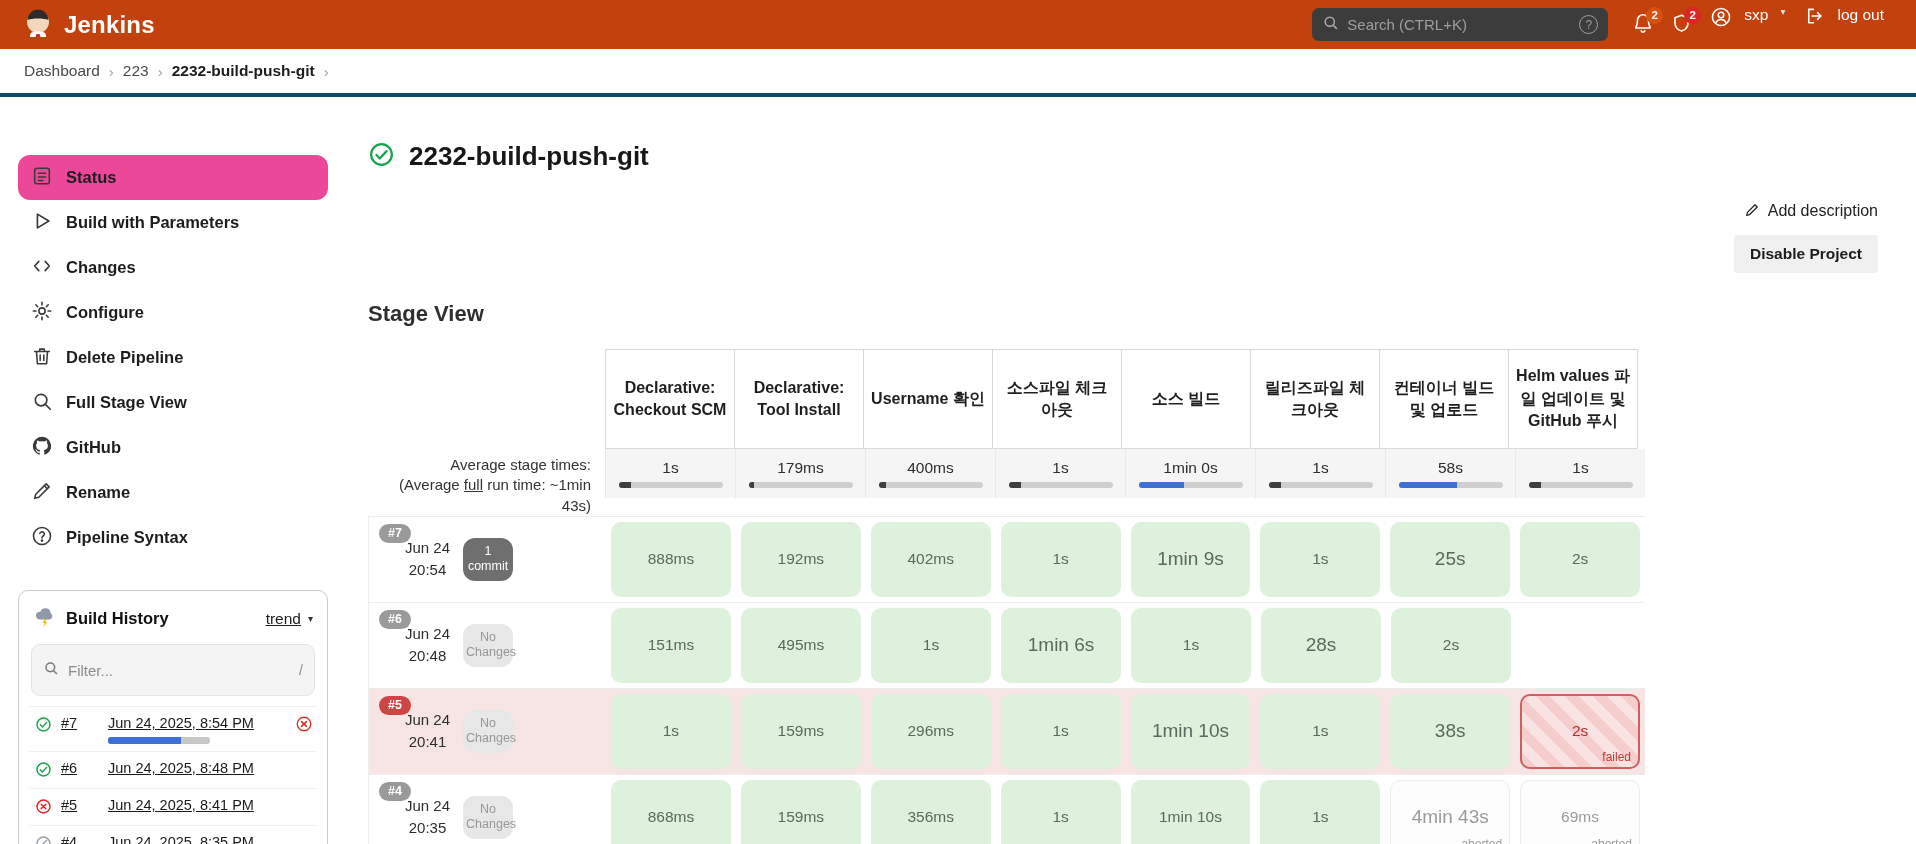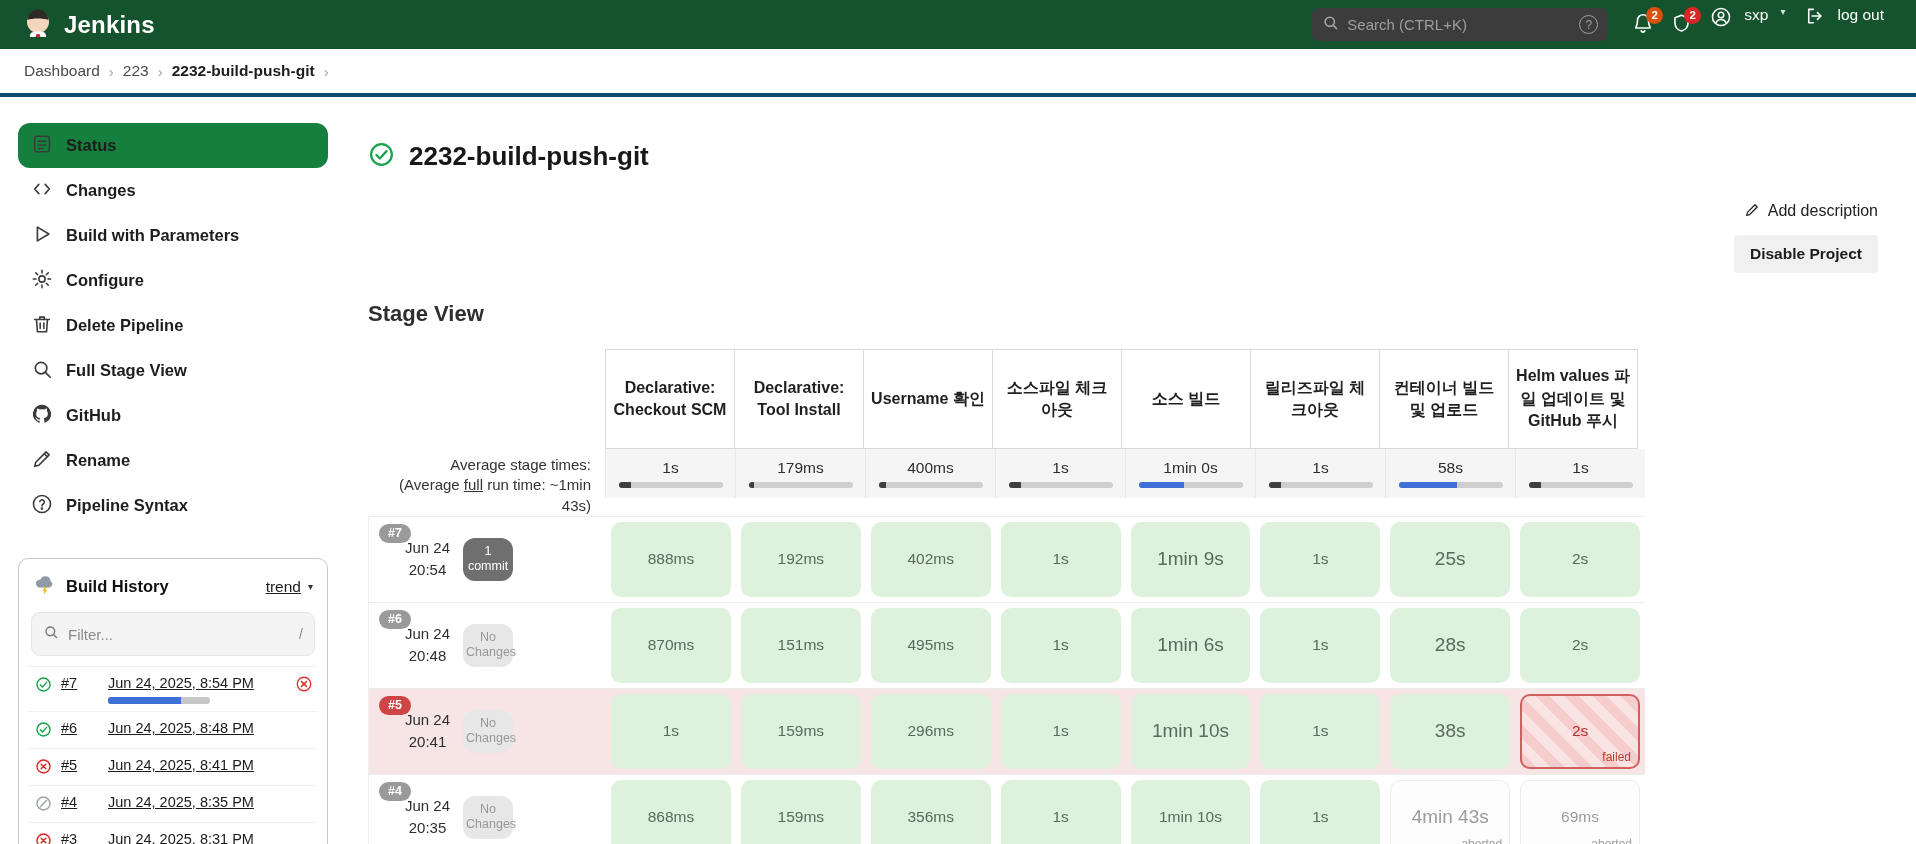--- a/index.html
+++ b/index.html
@@ -3,21 +3,21 @@
 <meta charset="utf-8">
 <style>
   * { margin:0; padding:0; box-sizing:border-box; }
   html,body { width:1916px; height:844px; overflow:hidden; background:#fff;
     font-family:"Liberation Sans", sans-serif; color:#1e1e1e; }
   a { color:inherit; text-decoration:none; }
   [data-interactable="true"] { cursor:pointer; }
   button { background:none; border:none; font-family:inherit; }
 
   
-  .topbar { height:49px; background:#14532d; display:flex; align-items:center; padding:0 22px; color:#fff; }
+  .topbar { height:49px; background:#c2410c; display:flex; align-items:center; padding:0 22px; color:#fff; }
   .brand { display:flex; align-items:center; gap:10px; }
   .brand-name { font-size:24px; font-weight:700; letter-spacing:.2px; }
   .tspacer { flex:1; }
   .searchbox { width:296px; height:33px; background:#3c3c3c; border-radius:7px; display:flex; align-items:center; gap:8px; padding:0 10px; margin-right:16px; }
   .searchbox input { flex:1; background:transparent; border:none; outline:none; color:#ddd; font-size:15px; font-family:inherit; }
   .searchbox input::placeholder { color:#9e9e9e; }
   .help-circle { width:19px; height:19px; border:1.5px solid #9e9e9e; color:#9e9e9e; border-radius:50%; font-size:12px; display:flex; align-items:center; justify-content:center; flex:none; }
   .icon-btn { position:relative; width:38px; height:38px; display:flex; align-items:center; justify-content:center; color:#fff; }
   .badge { position:absolute; top:1px; right:-1px; min-width:17px; height:17px; border-radius:9px; color:#fff; font-size:11.5px; font-weight:700; display:flex; align-items:center; justify-content:center; padding:0 4px; }
   .badge-orange { background:#d9500f; }
@@ -28,30 +28,30 @@
   
   .crumbbar { height:48px; background:#fff; border-bottom:4px solid #0c4a6e; box-shadow:0 1px 2px rgba(0,0,0,.04);
     display:flex; align-items:center; gap:9px; padding:0 24px; font-size:15.5px; color:#4a4a4a; }
   .crumb-sep { color:#a3a3a3; font-size:15px; }
   .crumb-last { font-weight:700; color:#1d1d1d; }
 
   
   .layout { display:flex; height:747px; }
   .sidebar { width:342px; flex:none; padding:26px 14px 0 18px; }
   .side-item { height:45px; display:flex; align-items:center; gap:13px; padding:0 13px; border-radius:12px; font-size:16.5px; font-weight:600; color:#1d1d1d; }
-  .side-item.active { background:#15803d; }
+  .side-item.active { background:#ec4899;margin-top:32px; }
   .side-item svg { flex:none; color:#3a3a3a; }
 
   
   .bh-panel { margin-top:30px; border:1px solid #c9c9c9; border-radius:10px; padding:12px 10px 4px; }
   .bh-head { display:flex; align-items:center; gap:10px; padding:2px 4px 12px; }
   .bh-title { font-size:16.5px; font-weight:700; color:#111; flex:1; }
   .bh-trend { display:flex; align-items:center; gap:7px; font-size:15.5px; color:#1d1d1d; }
   .bh-trend .t { text-decoration:underline; }
-  .bh-filter { margin:0 2px 10px; height:44px; border-radius:9px; background:#f4f4f4; border:1px solid #e4e4e4; display:flex; align-items:center; gap:9px; padding:0 11px; }
+  .bh-filter { margin:0 2px 10px; height:52px; border-radius:9px; background:#f4f4f4; border:1px solid #e4e4e4; display:flex; align-items:center; gap:9px; padding:0 11px; }
   .bh-filter input { flex:1; border:none; outline:none; background:transparent; font-size:15px; font-family:inherit; color:#333; }
   .bh-filter input::placeholder { color:#8c8c8c; }
   .bh-slash { color:#8c8c8c; font-size:14px; }
   .bh-row { position:relative; display:flex; align-items:flex-start; gap:9px; padding:8px 6px 7px; border-top:1px solid #f0f0f0; font-size:14.5px; }
   .bh-row:first-of-type { border-top:none; }
   .st-icon { flex:none; margin-top:1px; }
   .bh-id { text-decoration:underline; color:#1b1b1b; width:38px; flex:none; }
   .bh-date { text-decoration:underline; color:#1b1b1b; }
   .bh-mid { display:flex; flex-direction:column; gap:6px; }
   .bh-progress { width:102px; height:7px; border-radius:3px; background:#c7c7c7; overflow:hidden; }
@@ -180,30 +180,30 @@
 
   <aside class="sidebar" data-interactable="false">
     <div class="side-item active" data-interactable="true">
       <span data-interactable="false"><svg width="22" height="22" viewBox="0 0 24 24" fill="none" stroke="currentColor" stroke-width="1.7" stroke-linecap="round">
             <rect x="4" y="3.5" width="16" height="17" rx="2.5"></rect>
             <path d="M8 9h8M8 13h8M8 17h5"></path>
           </svg></span>
       <span data-interactable="false">Status</span>
     </div>
     <div class="side-item" data-interactable="true">
+      <span data-interactable="false"><svg width="22" height="22" viewBox="0 0 24 24" fill="none" stroke="currentColor" stroke-width="1.8" stroke-linejoin="round">
+            <path d="M7 4.5l12.5 7.5L7 19.5z"></path>
+          </svg></span>
+      <span data-interactable="false">Build with Parameters</span>
+    </div>
+    <div class="side-item" data-interactable="true">
       <span data-interactable="false"><svg width="22" height="22" viewBox="0 0 24 24" fill="none" stroke="currentColor" stroke-width="1.8" stroke-linecap="round" stroke-linejoin="round">
             <path d="M8.5 7 4 12l4.5 5M15.5 7 20 12l-4.5 5"></path>
           </svg></span>
       <span data-interactable="false">Changes</span>
-    </div>
-    <div class="side-item" data-interactable="true">
-      <span data-interactable="false"><svg width="22" height="22" viewBox="0 0 24 24" fill="none" stroke="currentColor" stroke-width="1.8" stroke-linejoin="round">
-            <path d="M7 4.5l12.5 7.5L7 19.5z"></path>
-          </svg></span>
-      <span data-interactable="false">Build with Parameters</span>
     </div>
     <div class="side-item" data-interactable="true">
       <span data-interactable="false"><svg width="22" height="22" viewBox="0 0 24 24" fill="none" stroke="currentColor" stroke-width="1.7" stroke-linecap="round">
             <circle cx="12" cy="12" r="3.4"></circle>
             <path d="M12 2.5v3M12 18.5v3M2.5 12h3M18.5 12h3M5.2 5.2l2.1 2.1M16.7 16.7l2.1 2.1M18.8 5.2l-2.1 2.1M7.3 16.7l-2.1 2.1"></path>
           </svg></span>
       <span data-interactable="false">Configure</span>
     </div>
     <div class="side-item" data-interactable="true">
       <span data-interactable="false"><svg width="22" height="22" viewBox="0 0 24 24" fill="none" stroke="currentColor" stroke-width="1.7" stroke-linecap="round" stroke-linejoin="round">
@@ -444,23 +444,20 @@
       <div class="trow" data-interactable="false">
         <div class="build-cell" data-interactable="false">
           <span class="bnum" data-interactable="true">#6</span>
           <div class="bdate" data-interactable="false">
               <div>Jun 24</div>
               <div>20:48</div>
             </div>
           <div class="bchanges nochange" data-interactable="false">No Changes</div>
         </div>
         <div class="cell">
-            <div class="cbox ok" data-interactable="true">870ms</div>
-          </div>
-        <div class="cell">
             <div class="cbox ok" data-interactable="true">151ms</div>
           </div>
         <div class="cell">
             <div class="cbox ok" data-interactable="true">495ms</div>
           </div>
         <div class="cell">
             <div class="cbox ok" data-interactable="true">1s</div>
           </div>
         <div class="cell">
             <div class="cbox ok big" data-interactable="true">1min 6s</div>

